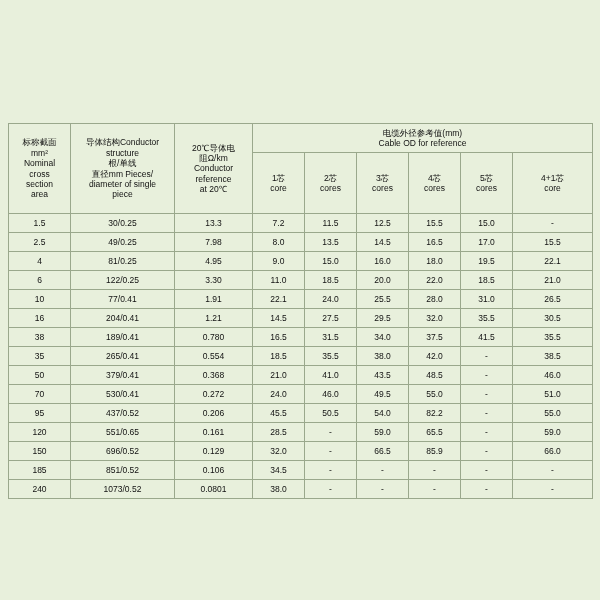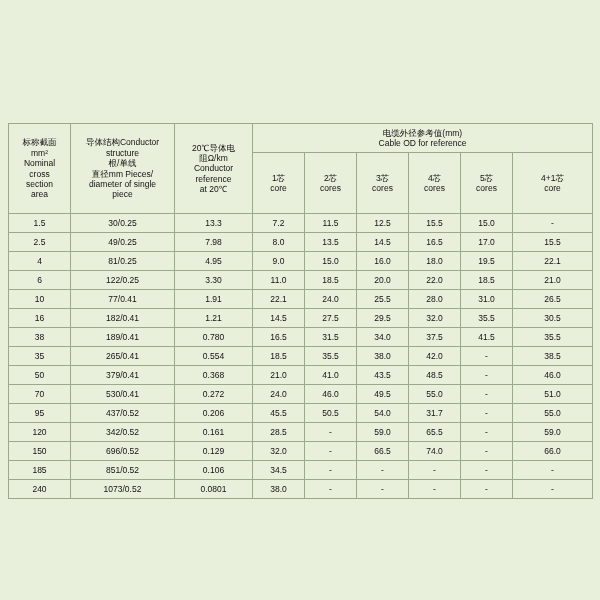--- a/index.html
+++ b/index.html
@@ -196,21 +196,21 @@
             <td>1.91</td>
             <td>22.1</td>
             <td>24.0</td>
             <td>25.5</td>
             <td>28.0</td>
             <td>31.0</td>
             <td>26.5</td>
           </tr>
           <tr>
             <td>16</td>
-            <td>182/0.41</td>
+            <td>204/0.41</td>
             <td>1.21</td>
             <td>14.5</td>
             <td>27.5</td>
             <td>29.5</td>
             <td>32.0</td>
             <td>35.5</td>
             <td>30.5</td>
           </tr>
           <tr>
             <td>38</td>
@@ -256,43 +256,43 @@
             <td>-</td>
             <td>51.0</td>
           </tr>
           <tr>
             <td>95</td>
             <td>437/0.52</td>
             <td>0.206</td>
             <td>45.5</td>
             <td>50.5</td>
             <td>54.0</td>
-            <td>31.7</td>
+            <td>82.2</td>
             <td>-</td>
             <td>55.0</td>
           </tr>
           <tr>
             <td>120</td>
-            <td>342/0.52</td>
+            <td>551/0.65</td>
             <td>0.161</td>
             <td>28.5</td>
             <td>-</td>
             <td>59.0</td>
             <td>65.5</td>
             <td>-</td>
             <td>59.0</td>
           </tr>
           <tr>
             <td>150</td>
             <td>696/0.52</td>
             <td>0.129</td>
             <td>32.0</td>
             <td>-</td>
             <td>66.5</td>
-            <td>74.0</td>
+            <td>85.9</td>
             <td>-</td>
             <td>66.0</td>
           </tr>
           <tr>
             <td>185</td>
             <td>851/0.52</td>
             <td>0.106</td>
             <td>34.5</td>
             <td>-</td>
             <td>-</td>

